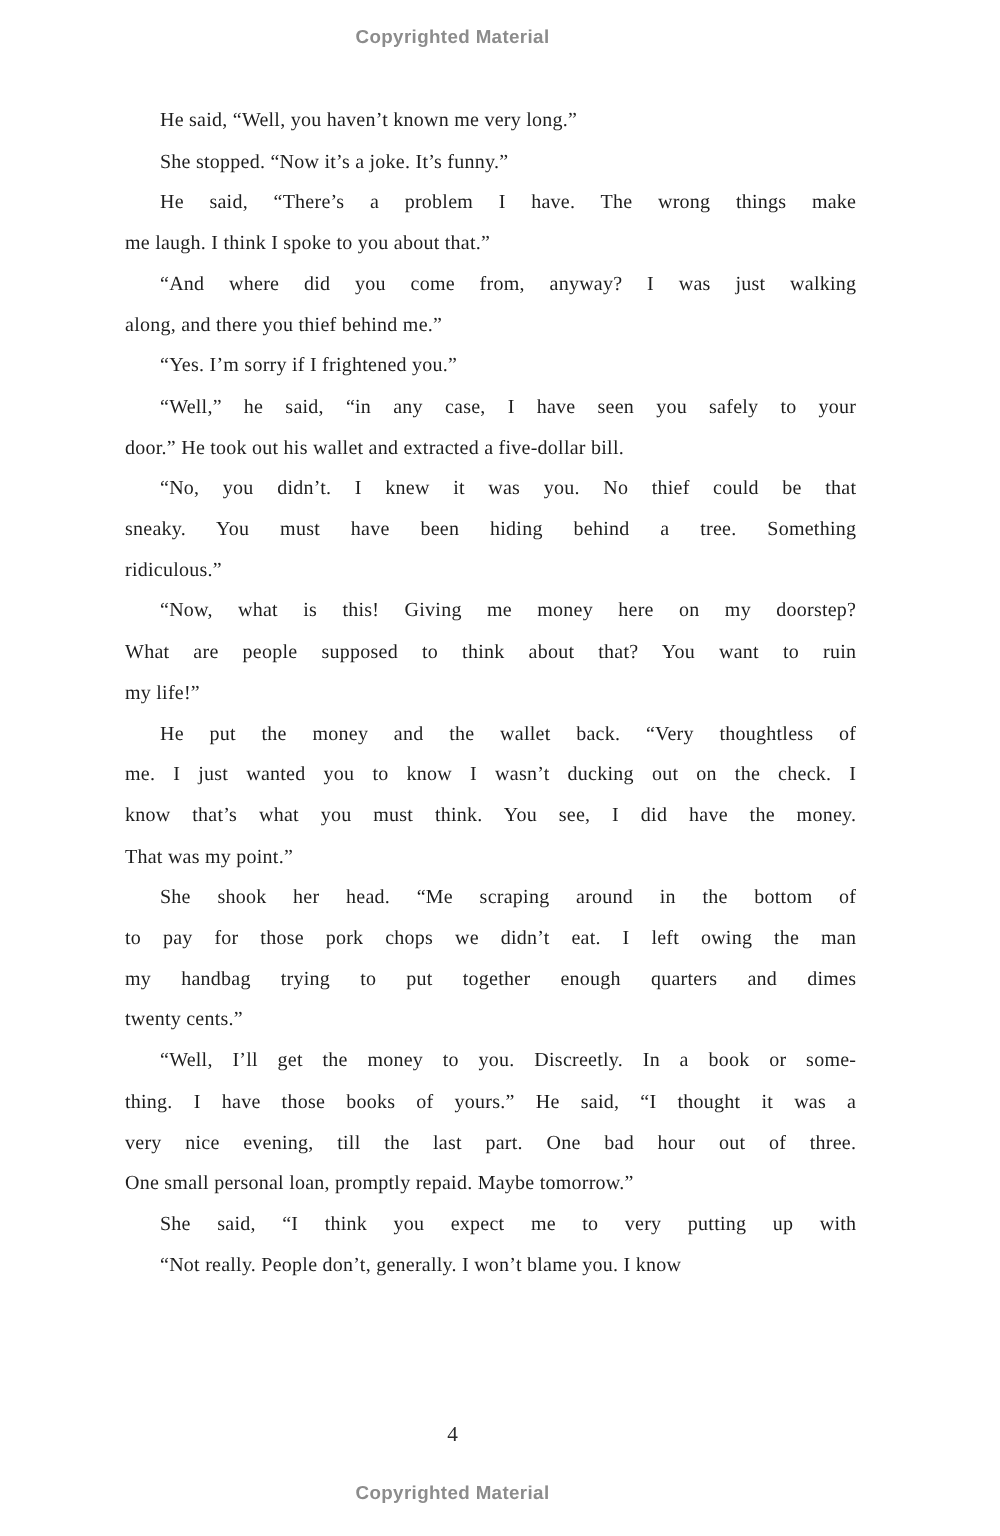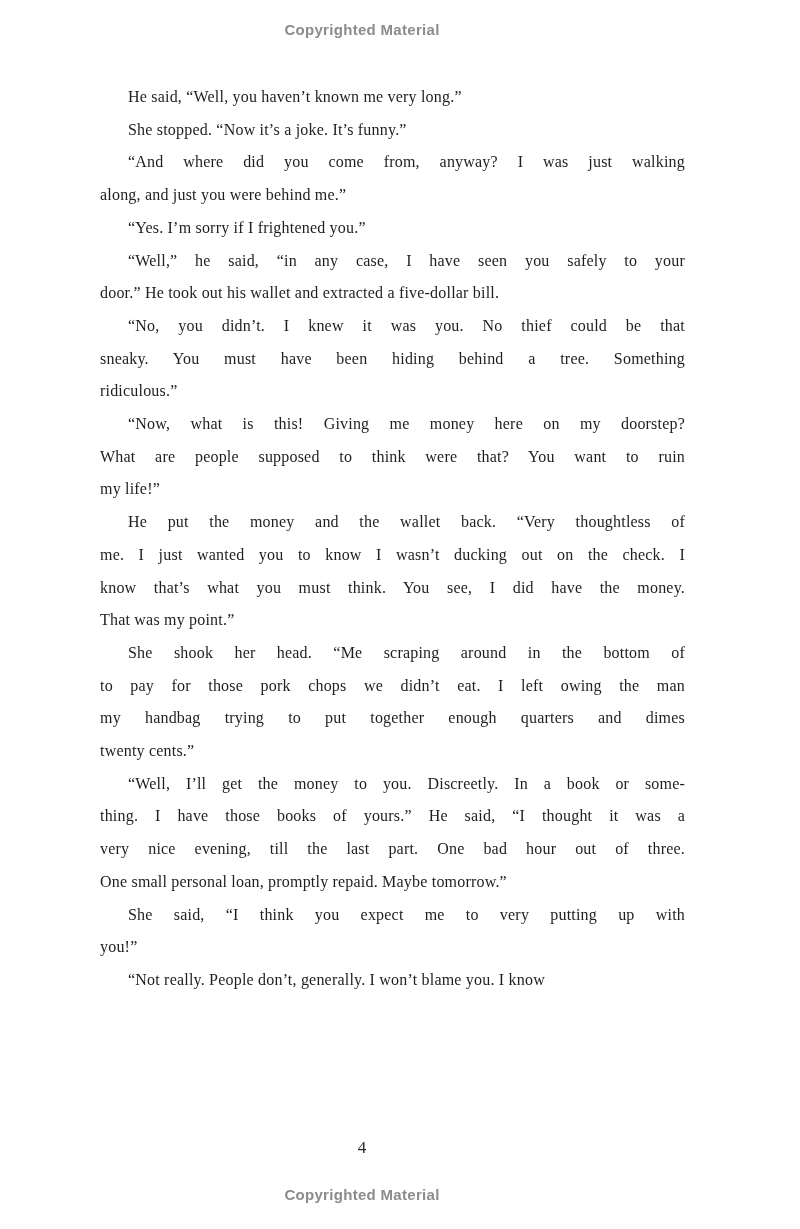--- a/index.html
+++ b/index.html
@@ -68,38 +68,42 @@
   <div class="notice notice-top">Copyrighted Material</div>
 
   <div class="text-block">
       <div class="para">
         <div class="line first last">He said, “Well, you haven’t known me very long.”</div>
       </div>
       <div class="para">
         <div class="line first last">She stopped. “Now it’s a joke. It’s funny.”</div>
       </div>
       <div class="para">
+        <div class="line first">He said, “There’s a problem I have. The wrong things make</div>
+        <div class="line last">me laugh. I think I spoke to you about that.”</div>
+      </div>
+      <div class="para">
         <div class="line first">“And where did you come from, anyway? I was just walking</div>
-        <div class="line last">along, and just you were behind me.”</div>
+        <div class="line last">along, and there you thief behind me.”</div>
       </div>
       <div class="para">
         <div class="line first last">“Yes. I’m sorry if I frightened you.”</div>
       </div>
       <div class="para">
         <div class="line first">“Well,” he said, “in any case, I have seen you safely to your</div>
         <div class="line last">door.” He took out his wallet and extracted a five-dollar bill.</div>
       </div>
       <div class="para">
         <div class="line first">“No, you didn’t. I knew it was you. No thief could be that</div>
         <div class="line">sneaky. You must have been hiding behind a tree. Something</div>
         <div class="line last">ridiculous.”</div>
       </div>
       <div class="para">
         <div class="line first">“Now, what is this! Giving me money here on my doorstep?</div>
-        <div class="line">What are people supposed to think were that? You want to ruin</div>
+        <div class="line">What are people supposed to think about that? You want to ruin</div>
         <div class="line last">my life!”</div>
       </div>
       <div class="para">
         <div class="line first">He put the money and the wallet back. “Very thoughtless of</div>
         <div class="line">me. I just wanted you to know I wasn’t ducking out on the check. I</div>
         <div class="line">know that’s what you must think. You see, I did have the money.</div>
         <div class="line last">That was my point.”</div>
       </div>
       <div class="para">
         <div class="line first">She shook her head. “Me scraping around in the bottom of</div>
@@ -108,21 +112,20 @@
         <div class="line last">twenty cents.”</div>
       </div>
       <div class="para">
         <div class="line first">“Well, I’ll get the money to you. Discreetly. In a book or some-</div>
         <div class="line">thing. I have those books of yours.” He said, “I thought it was a</div>
         <div class="line">very nice evening, till the last part. One bad hour out of three.</div>
         <div class="line last">One small personal loan, promptly repaid. Maybe tomorrow.”</div>
       </div>
       <div class="para">
         <div class="line first">She said, “I think you expect me to very putting up with</div>
-        <div class="line last">you!”</div>
       </div>
       <div class="para">
         <div class="line first last">“Not really. People don’t, generally. I won’t blame you. I know</div>
       </div>
     </div>
 
   <div class="page-number">4</div>
 
   <div class="notice notice-bottom">Copyrighted Material</div>
 

